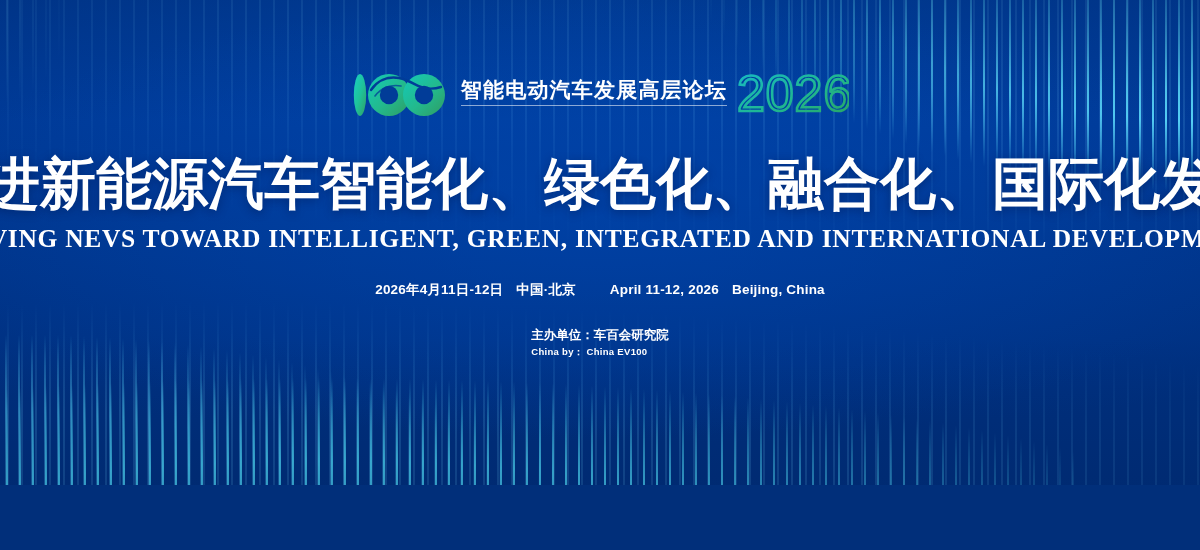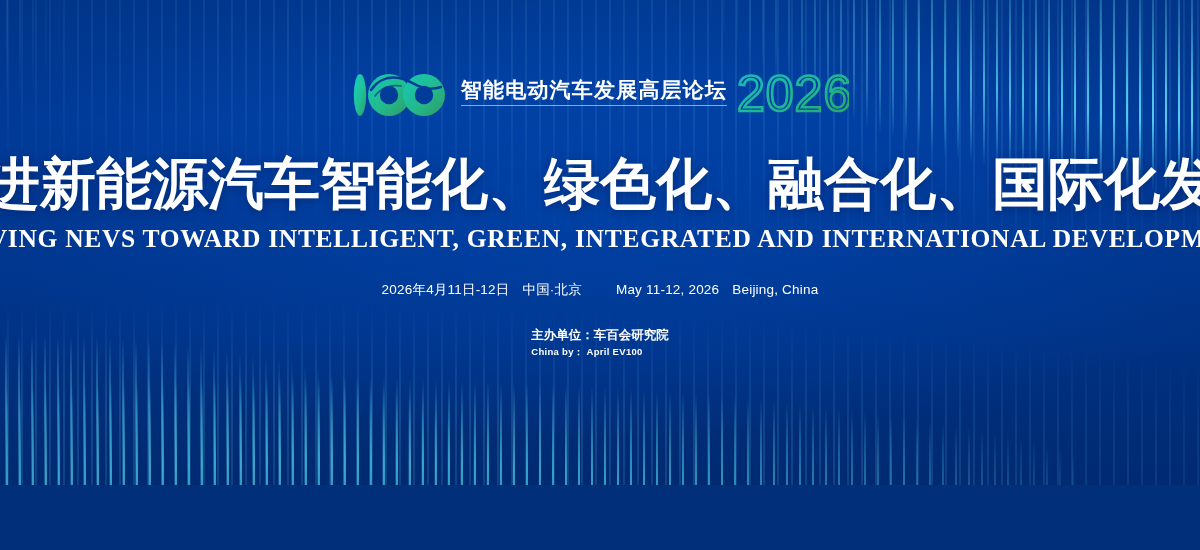--- a/index.html
+++ b/index.html
@@ -230,21 +230,21 @@
     white-space: nowrap;
   }
 
   
   .dateline {
     margin-top: 29px;
     display: flex;
     align-items: center;
     color: #ffffff;
     font-size: 13.5px;
-    font-weight: normal;
+    font-weight: bold;
     letter-spacing: 0.2px;
     white-space: nowrap;
   }
   .dateline .cn-date { margin-right: 13px; }
   .dateline .cn-place { margin-right: 34px; text-align: center; }
   .dateline .en-date { margin-right: 13px; }
 
   
   .host-block {
     margin-top: 28px;
@@ -334,27 +334,27 @@
         <text id="year-text" x="0" y="44" font-family="'Liberation Sans','DejaVu Sans',sans-serif" font-size="50" font-weight="300" letter-spacing="1" fill="none" stroke="url(#gradYear)" stroke-width="2.6">2026</text>
       </svg>
     </div>
 
     <div class="headline">推进新能源汽车智能化、绿色化、融合化、国际化发展</div>
     <div class="subhead">DRIVING NEVS TOWARD INTELLIGENT, GREEN, INTEGRATED AND INTERNATIONAL DEVELOPMENT</div>
 
     <div class="dateline">
       <span class="cn-date">2026年4月11日-12日</span>
       <span class="cn-place">中国·北京</span>
-      <span class="en-date">May 11-12, 2026</span>
+      <span class="en-date">April 11-12, 2026</span>
       <span class="en-place">Beijing, China</span>
     </div>
 
     <div class="host-block">
       <div class="host-cn">
         <span class="host-label">主办单位：</span><span class="host-name">车百会研究院</span>
       </div>
       <div class="host-en">
-        <span>China by：</span>&nbsp;<span>April EV100</span>
+        <span>China by：</span>&nbsp;<span>China EV100</span>
       </div>
     </div>
 
   </div>
 </div>
 
 </body></html>

